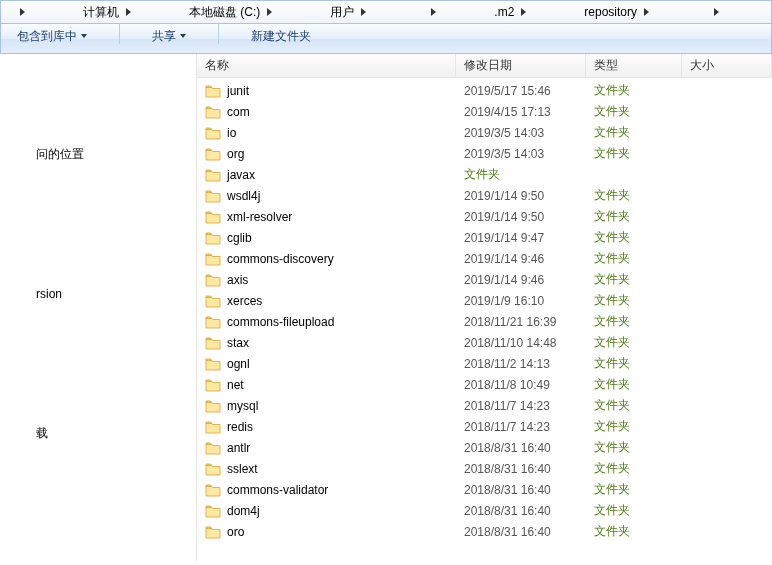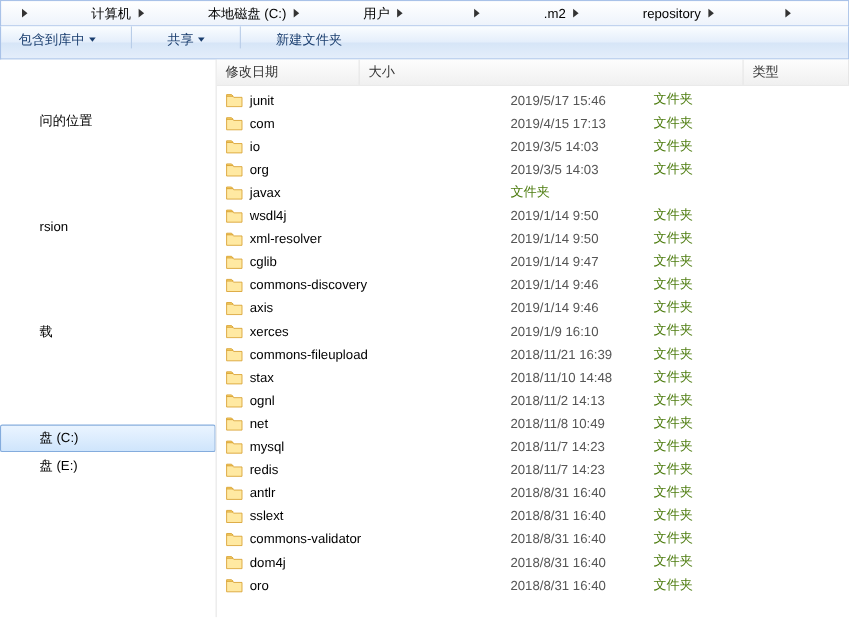--- a/index.html
+++ b/index.html
@@ -7,21 +7,21 @@
     .breadcrumb { height:24px; background:linear-gradient(#fff,#eef3fb); border:1px solid #a9c2e8; display:flex; align-items:center; padding:0 4px;gap:44px; }
     .bc-seg { display:flex; align-items:center; padding:0 6px 0 8px; height:24px; cursor:default; }
     .bc-seg span { white-space:nowrap; }
     .bc-chev { width:0; height:0; border-top:4px solid transparent; border-bottom:4px solid transparent; border-left:5px solid #333; margin-left:7px; }
     .toolbar { height:30px; background:linear-gradient(#fafdff,#e4eefb 50%,#d6e5f7 51%,#e4eefb); border:1px solid #a9c2e8; border-top:none; display:flex; padding:0 6px;gap:19px; }
     .tb-btn { padding:0 10px; height:24px; display:flex; align-items:center; gap:4px; cursor:default; color:#1a3e6f; }
     .tb-drop { width:0; height:0; border-left:3px solid transparent; border-right:3px solid transparent; border-top:4px solid #1a3e6f; }
     .tb-sep { width:1px; height:20px; background:#b8cde8; margin:0 3px; }
     .main { display:flex; height:calc(100% - 58px); }
     .nav { width:197px; border-right:1px solid #e5e5e5; padding-top:8px; overflow:hidden; }
-    .nav-item { padding:4px 8px 4px 18px; white-space:nowrap; cursor:default; color:#000; }
+    .nav-item { padding:4px 8px 4px 18px; white-space:nowrap; cursor:default; color:#000;margin-top:44px; }
     .nav-item.ind1 { padding-left:36px; }
     .nav-item.sel { background:linear-gradient(#eaf4ff,#cfe5fc); border:1px solid #84acdd; border-radius:2px; padding:3px 7px 3px 35px; }
     .nav-spacer { height:18px; }
     .content { flex:1; overflow:hidden; }
     .headers { display:flex; height:24px; border-bottom:1px solid #e5e5e5; background:linear-gradient(#fdfdfd,#f0f0f0); }
     .hcol { border-right:1px solid #e5e5e5; display:flex; align-items:center; padding:0 8px; color:#333; cursor:default; }
     .rows { padding-top:2px; }
     .row { display:flex; height:21px; align-items:center; cursor:default; }
     .cell { padding:0 8px; display:flex; align-items:center; white-space:nowrap; overflow:hidden; text-overflow:ellipsis; }
     .c-name { width:259px; }
@@ -101,23 +101,24 @@
     <div class="nav-item ind1">载</div>
     <div class="nav-spacer"></div>
       <div class="nav-spacer"></div>
       <div class="nav-spacer"></div>
       <div class="nav-spacer"></div>
     <div class="nav-item sel">盘 (C:)</div>
     <div class="nav-item ind1">盘 (E:)</div>
   </div>
   <div class="content">
     <div class="headers">
+      <div class="hcol" style="width:259px">名称</div>
       <div class="hcol" style="width:130px">修改日期</div>
+      <div class="hcol" style="width:96px">类型</div>
       <div class="hcol" style="flex:1">大小</div>
-      <div class="hcol" style="width:96px">类型</div>
     </div>
     <div class="rows" id="rows">
         <div class="row">
           <div class="cell c-name">
             <span class="folder-icon">
               <svg viewBox="0 0 16 14">
                 <path d="M1 3 L6 3 L7.5 4.5 L15 4.5 L15 13 L1 13 Z" fill="#ffe9a2" stroke="#d9a334" stroke-width="0.8"></path>
                 <path d="M1 3 L1 2 L5.5 2 L7 3.5 L1 3.5 Z" fill="#f6d26b" stroke="#d9a334" stroke-width="0.8"></path>
               </svg>
             </span>

